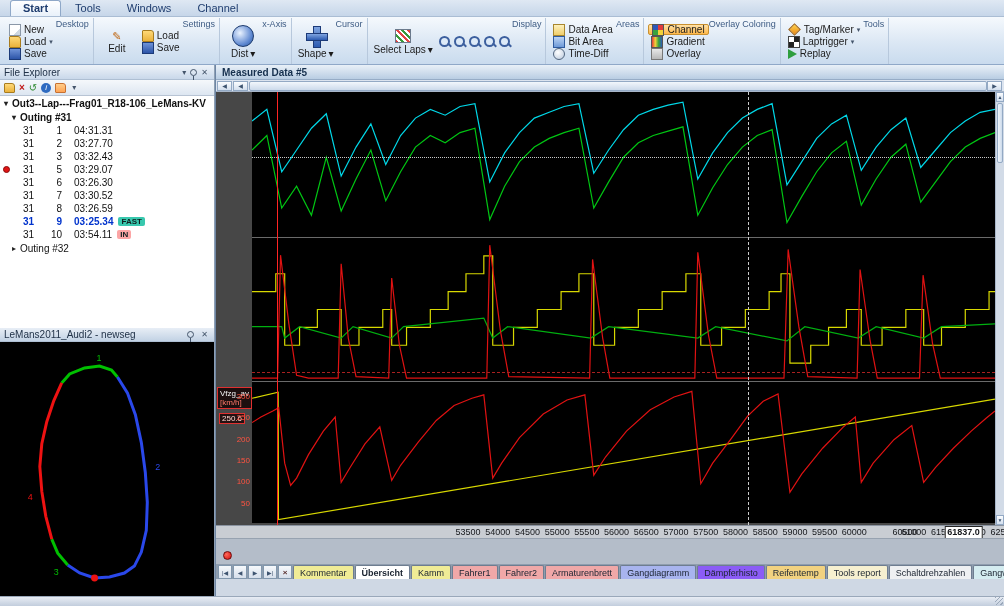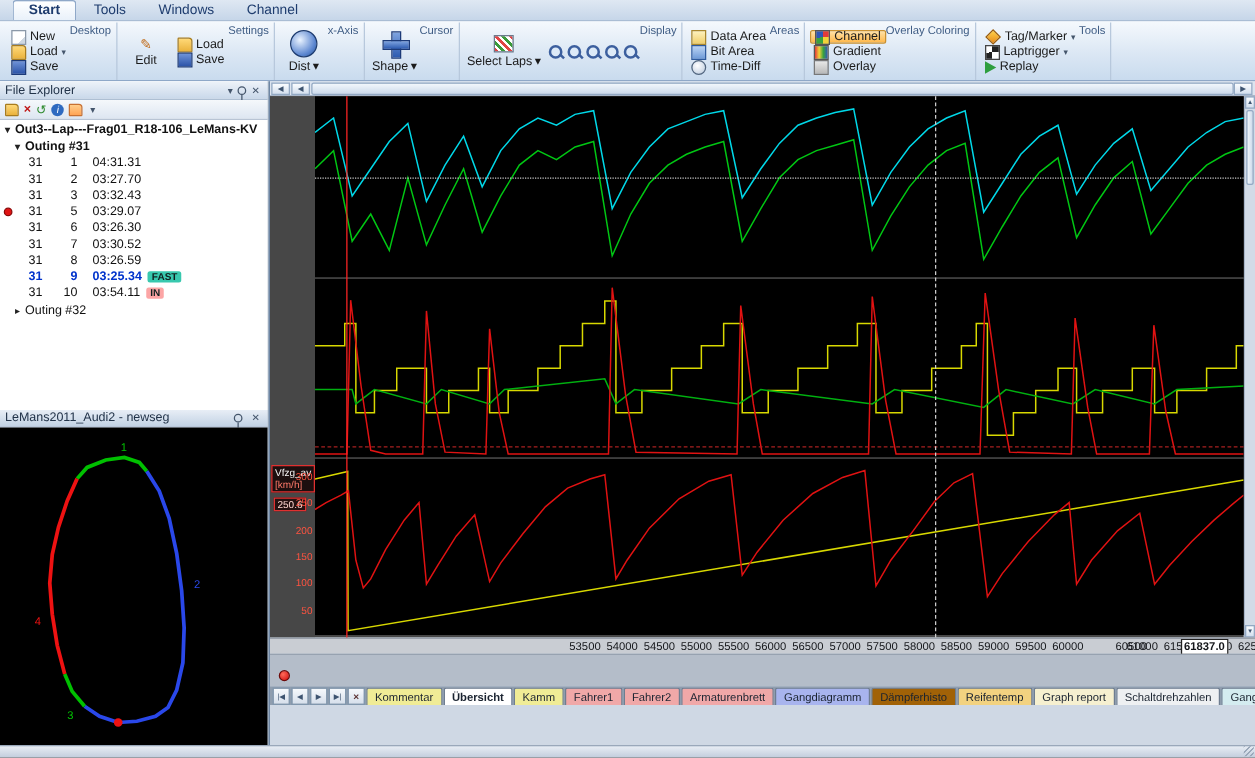--- a/index.html
+++ b/index.html
@@ -483,20 +483,23 @@
             <text x="156" y="120" fill="#2a48ea" font-size="9" font-family="Liberation Sans, sans-serif">2</text>
             <text x="54" y="225" fill="#00c000" font-size="9" font-family="Liberation Sans, sans-serif">3</text>
             <text x="28" y="150" fill="#ee1212" font-size="9" font-family="Liberation Sans, sans-serif">4</text>
           </svg>
         </div>
       </div>
     </div>
 
     <div class="main-col">
       <div class="gw">
+        <div class="gw-title">
+          <span>Measured Data #5</span>
+        </div>
 
         <div class="hscroll">
           <span class="hs-btn">◀</span>
           <span class="hs-btn">◀</span>
           <span class="hs-thumb"></span>
           <span class="hs-btn">▶</span>
         </div>
 
         <div class="plot-region">
           <div class="plot-margin" id="plot-margin">
@@ -578,23 +581,23 @@
           <span class="nav-btn">▶</span>
           <span class="nav-btn">▶|</span>
           <span class="nav-btn nav-x">×</span>
         <span class="dtab" style="background: rgb(240, 236, 150);">Kommentar</span>
             <span class="dtab active" style="background: rgb(255, 255, 255);">Übersicht</span>
             <span class="dtab" style="background: rgb(240, 236, 150);">Kamm</span>
             <span class="dtab" style="background: rgb(240, 168, 168);">Fahrer1</span>
             <span class="dtab" style="background: rgb(240, 168, 168);">Fahrer2</span>
             <span class="dtab" style="background: rgb(240, 168, 168);">Armaturenbrett</span>
             <span class="dtab" style="background: rgb(168, 180, 238);">Gangdiagramm</span>
-            <span class="dtab" style="background: #a16207;">Dämpferhisto</span>
+            <span class="dtab" style="background: #8b5cf6;">Dämpferhisto</span>
             <span class="dtab" style="background: rgb(242, 210, 128);">Reifentemp</span>
-            <span class="dtab" style="background: rgb(246, 240, 208);">Graph report</span>
+            <span class="dtab" style="background: rgb(246, 240, 208);">Tools report</span>
             <span class="dtab" style="background: rgb(238, 240, 242);">Schaltdrehzahlen</span>
             <span class="dtab" style="background: rgb(212, 236, 240);">Gangwahl</span>
           </div>
       </div>
     </div>
   </div>
 
   <div class="statusbar">
     <span class="grip"></span>
   </div>

